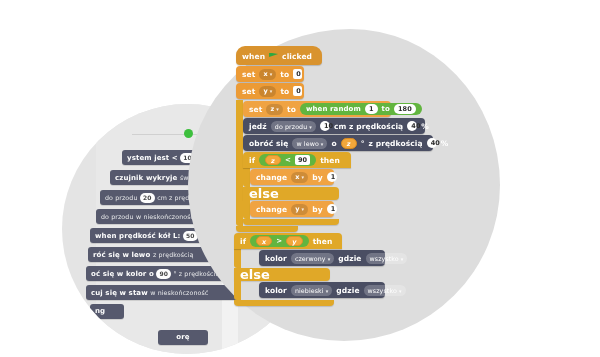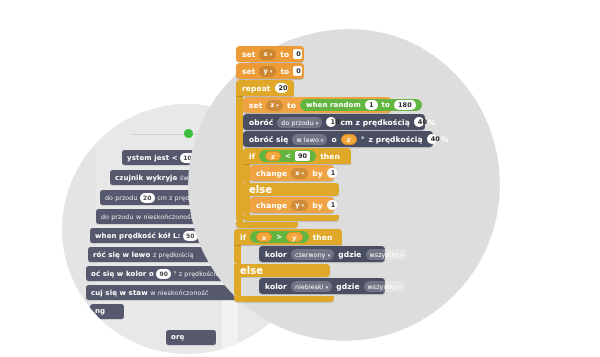--- a/index.html
+++ b/index.html
@@ -178,21 +178,21 @@
   .carm.c-ctrl { background:#e0a828; }
   .cinner { padding:1px 0 1px 0; }
   .cfoot {
     height:6px; border-radius:0 0 4px 4px;
     box-shadow:0 1px 1px rgba(0,0,0,.15);
   }
   .cmid {
     height:13px; border-radius:0 4px 4px 0;
     display:flex; align-items:center;
     padding-left:6px;
-    font-size:10px; font-weight:bold; color:#fff;
+    font-size:13px; font-weight:bold; color:#fff;
     box-shadow:0 1px 1px rgba(0,0,0,.12);
   }
   .oper-hex {
     display:inline-flex; align-items:center; gap:4px;
     background:#62b53f;
     border-radius:8px;
     height:12px; padding:0 6px;
     font-size:7px; font-weight:bold; color:#fff;
   }
   .ovar {
@@ -256,68 +256,69 @@
 
       <div class="gblk" style="left:86px; top:285px; width:152px;">
         <span>cuj się w staw</span>
         <span class="lite">w nieskończoność</span>
       </div>
 
       <div class="gblk" style="left:90px; top:304px; width:34px;">
         <span>ng</span>
       </div>
 
-      <div class="gblk" style="left:166px; top:330px; width:50px;">
+      <div class="gblk" style="left:158px; top:330px; width:50px;text-align:center;">
         <span>orę</span>
       </div>
     </div>
   </div>
 
   <div class="blob" id="blob-right"></div>
 
   <div id="script">
 
+    <div class="blk hat c-event" style="width:86px;">
+      <span class="lab">when</span>
+      <span class="flagico"></span>
+      <span class="lab">clicked</span>
+    </div>
 
     <div class="blk c-var" style="width:68px;">
       <span class="lab">set</span>
       <span class="drop"><span>x</span><span class="car">▾</span></span>
       <span class="lab">to</span>
       <span class="sq">0</span>
     </div>
 
     <div class="blk c-var" style="width:68px;">
       <span class="lab">set</span>
       <span class="drop"><span>y</span><span class="car">▾</span></span>
       <span class="lab">to</span>
       <span class="sq">0</span>
     </div>
 
     <div class="cblock">
-      <div class="blk c-ctrl" style="width:58px; border-radius:4px 4px 0 0; margin-bottom:0;">
-        <span class="lab">repeat</span>
-        <span class="pill">20</span>
-      </div>
       <div class="cbody">
         <div class="carm c-ctrl"></div>
         <div class="cinner">
 
           <div class="blk c-varlt" style="width:148px;">
             <span class="lab">set</span>
             <span class="drop"><span>z</span><span class="car">▾</span></span>
             <span class="lab">to</span>
             <span class="oper-hex">
               <span>when random</span>
               <span class="pill">1</span>
               <span>to</span>
               <span class="pill">180</span>
             </span>
           </div>
 
           <div class="blk c-ext" style="width:182px;">
-            <span class="lab">obróć</span>
+            <span class="lab">jedź</span>
             <span class="drop light"><span>do przodu</span><span class="car">▾</span></span>
             <span class="pill">10</span>
             <span class="lab">cm z prędkością</span>
             <span class="pill">40</span>
             <span class="lab">%</span>
           </div>
 
           <div class="blk c-ext" style="width:190px;">
             <span class="lab">obróć się</span>
             <span class="drop light"><span>w lewo</span><span class="car">▾</span></span>

